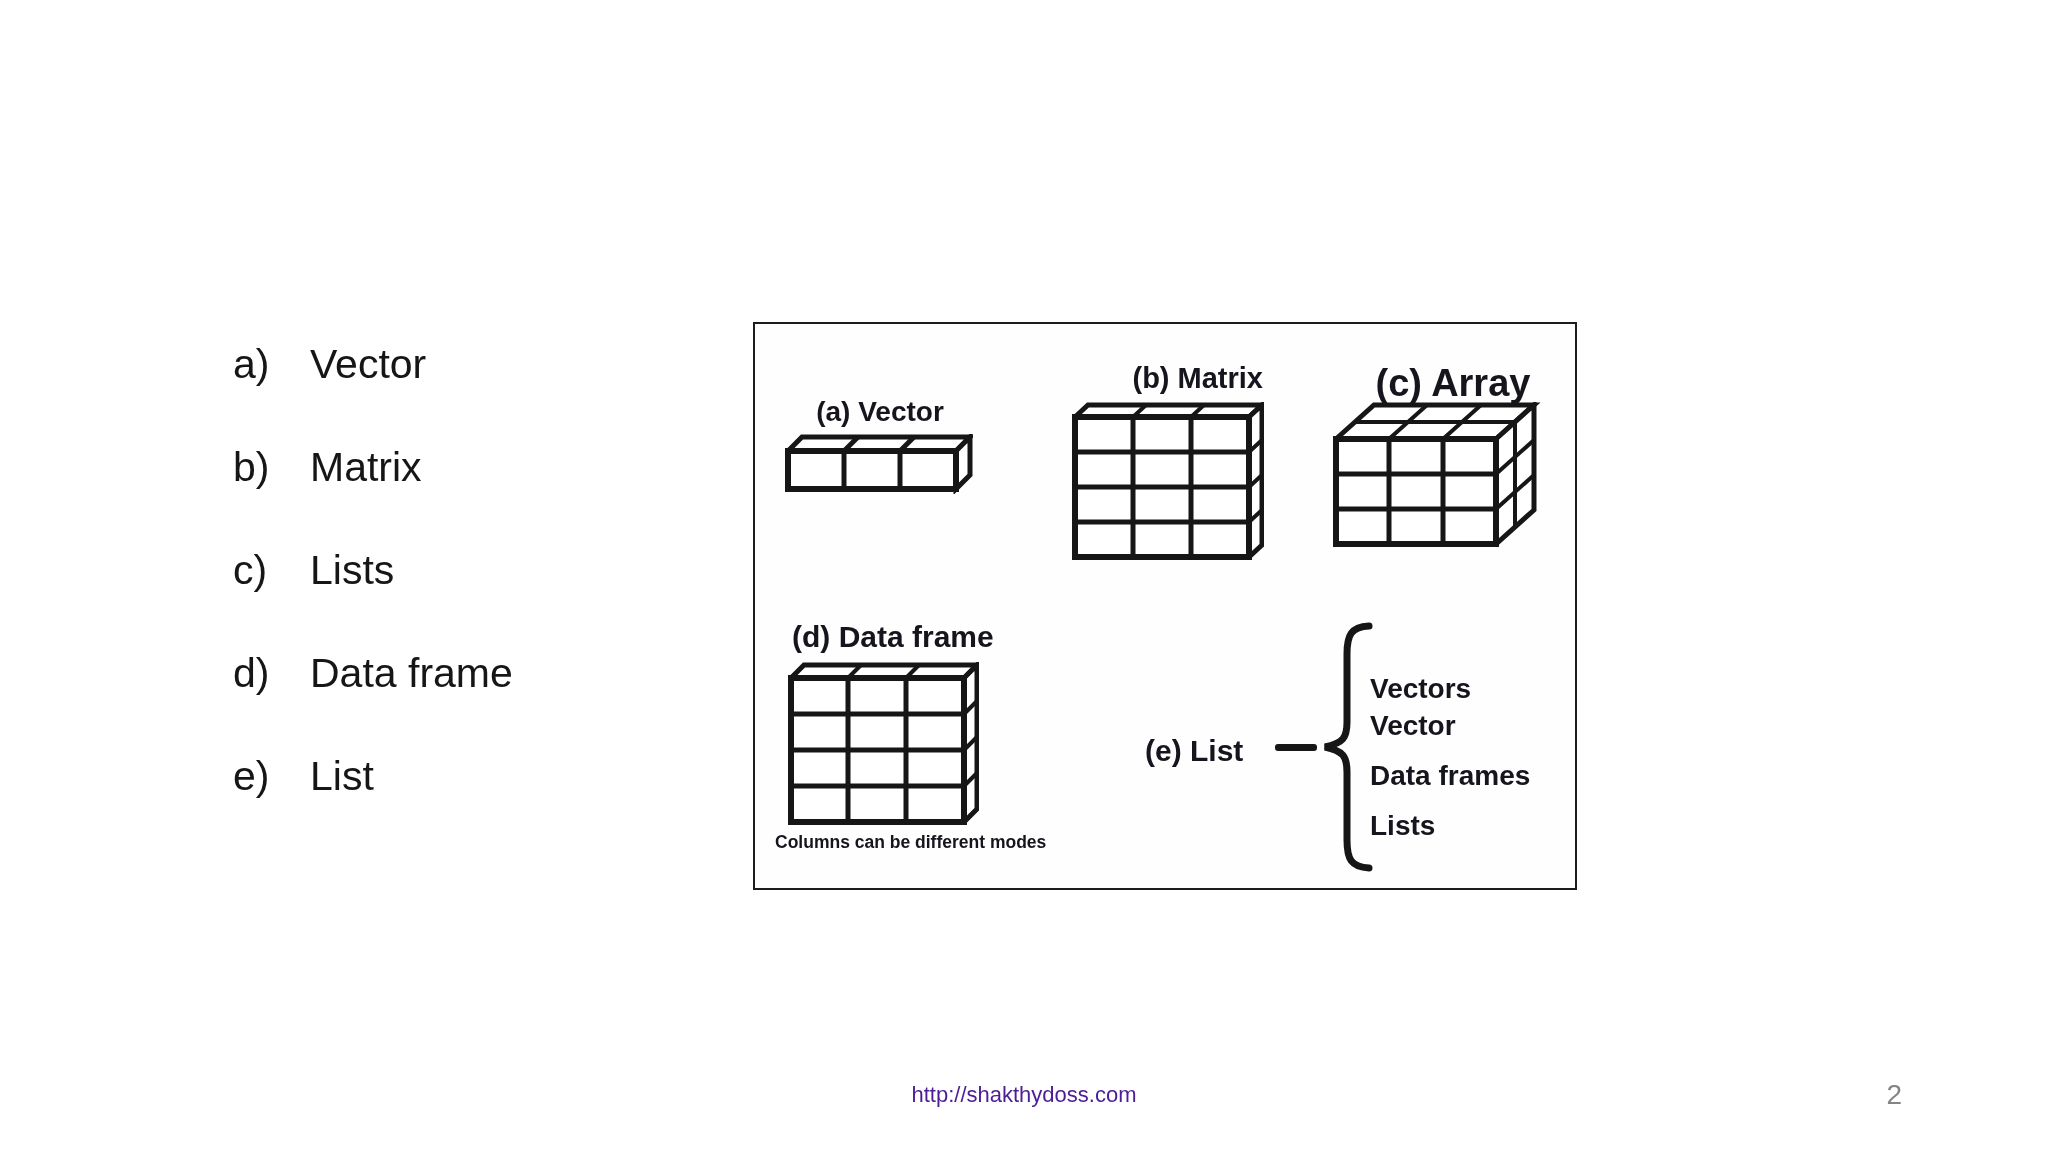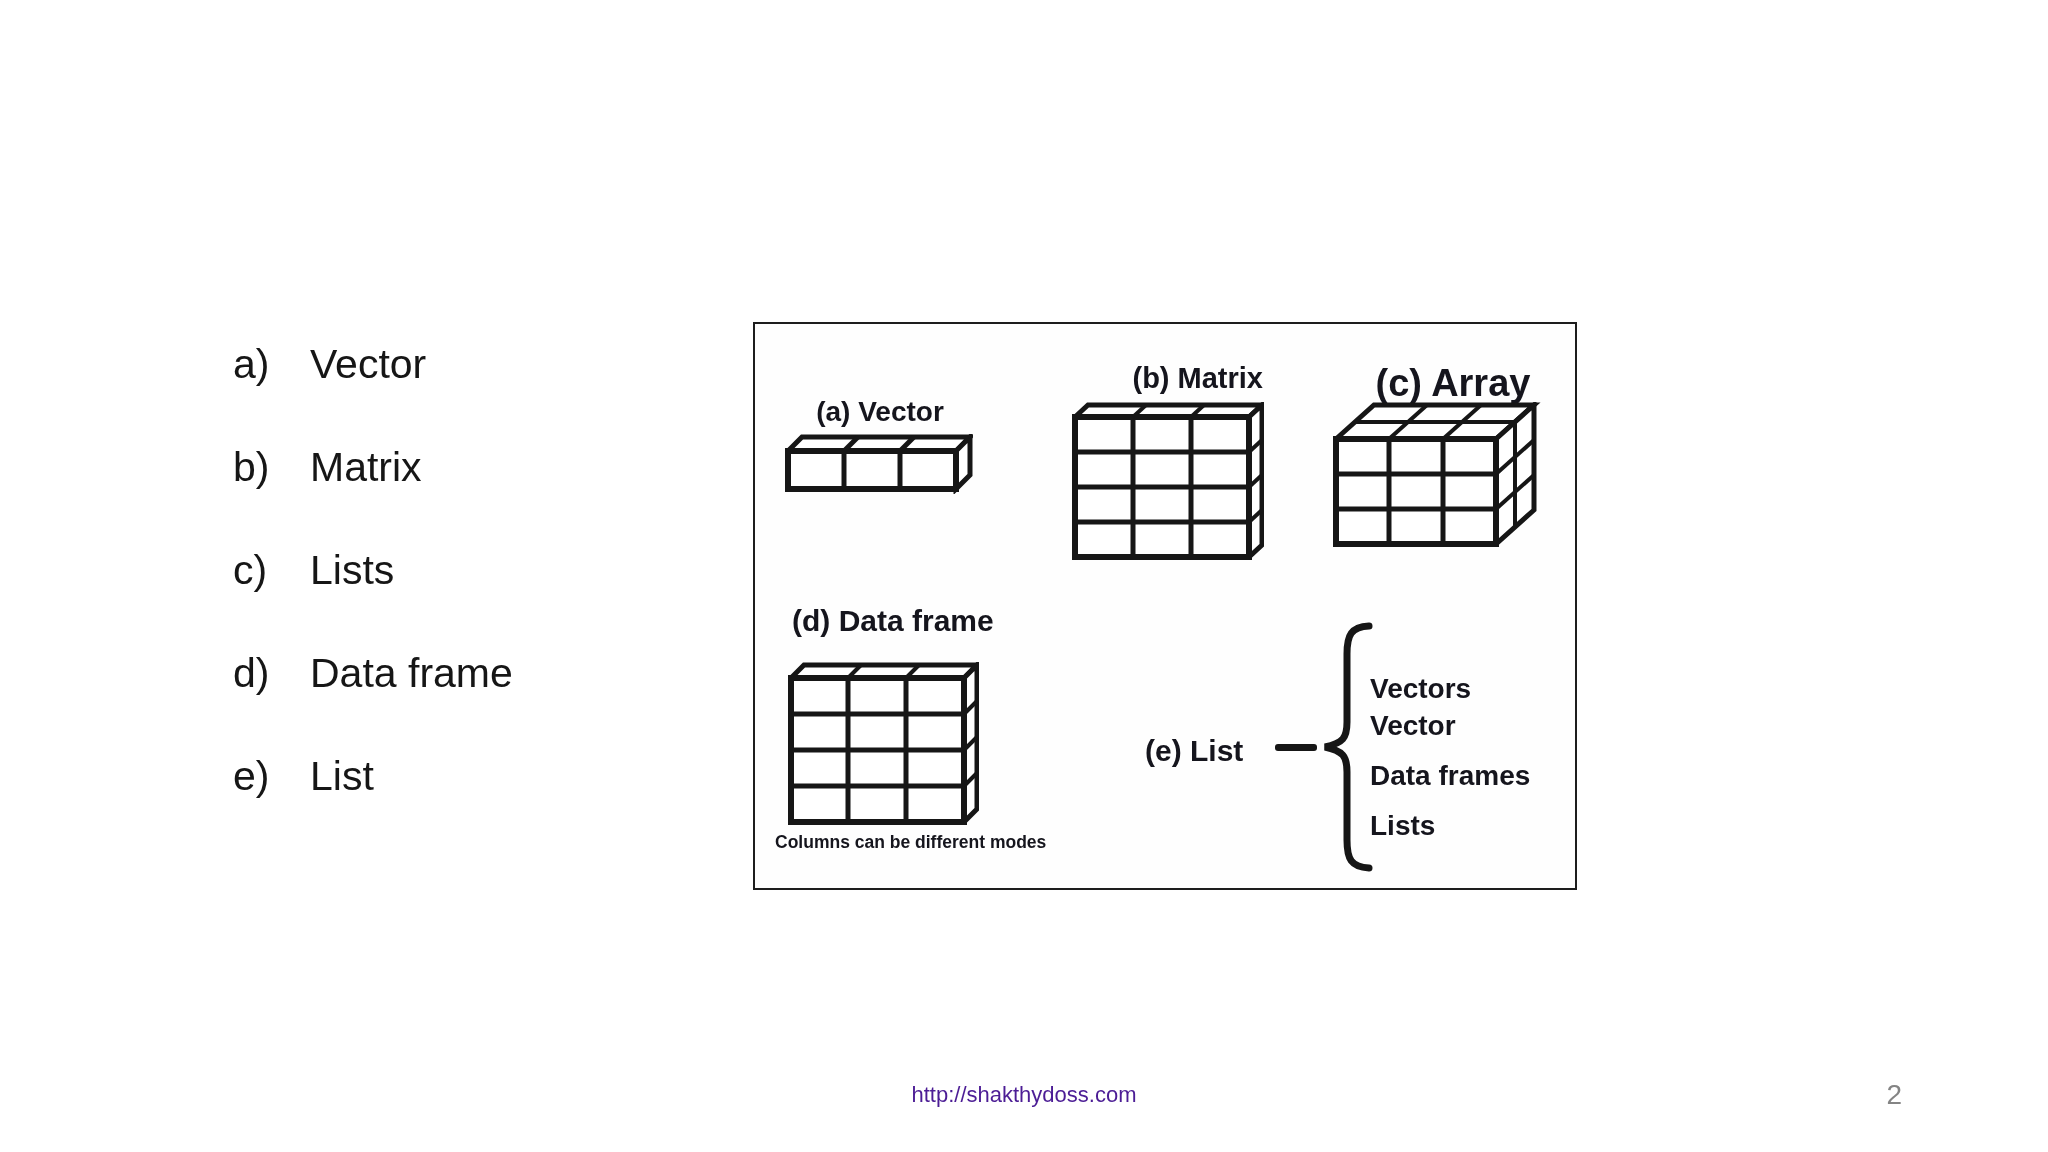--- a/index.html
+++ b/index.html
@@ -31,21 +31,21 @@
     width: 824px; height: 568px;
     border: 2px solid #1d1d1d; background: #fefefe;
   }
   .fig-label {
     position: absolute; font-weight: 700; color: #15151d;
     white-space: nowrap;
   }
   .lbl-a { left: 40px;  top: 72px;  width: 170px; text-align: center; font-size: 28px; }
   .lbl-b { left: 328px; top: 38px;  width: 180px; text-align: right; font-size: 29px; }
   .lbl-c { left: 608px; top: 38px;  width: 180px; text-align: center; font-size: 38px; }
-  .lbl-d { left: 37px;  top: 280px; font-size: 30px; }
+  .lbl-d { left: 37px;  top: 296px; font-size: 30px; }
   .lbl-e { left: 390px; top: 410px; font-size: 30px; }
   .caption-d {
     position: absolute; left: 20px; top: 508px;
     font-size: 17.5px; font-weight: 700; color: #15151d; white-space: nowrap;
   }
   .fig-diagram { position: absolute; }
   .svg-vector    { left: 30px;  top: 110px; }
   .svg-matrix    { left: 317px; top: 78px; }
   .svg-array     { left: 578px; top: 78px; }
   .svg-dataframe { left: 33px;  top: 338px; }

